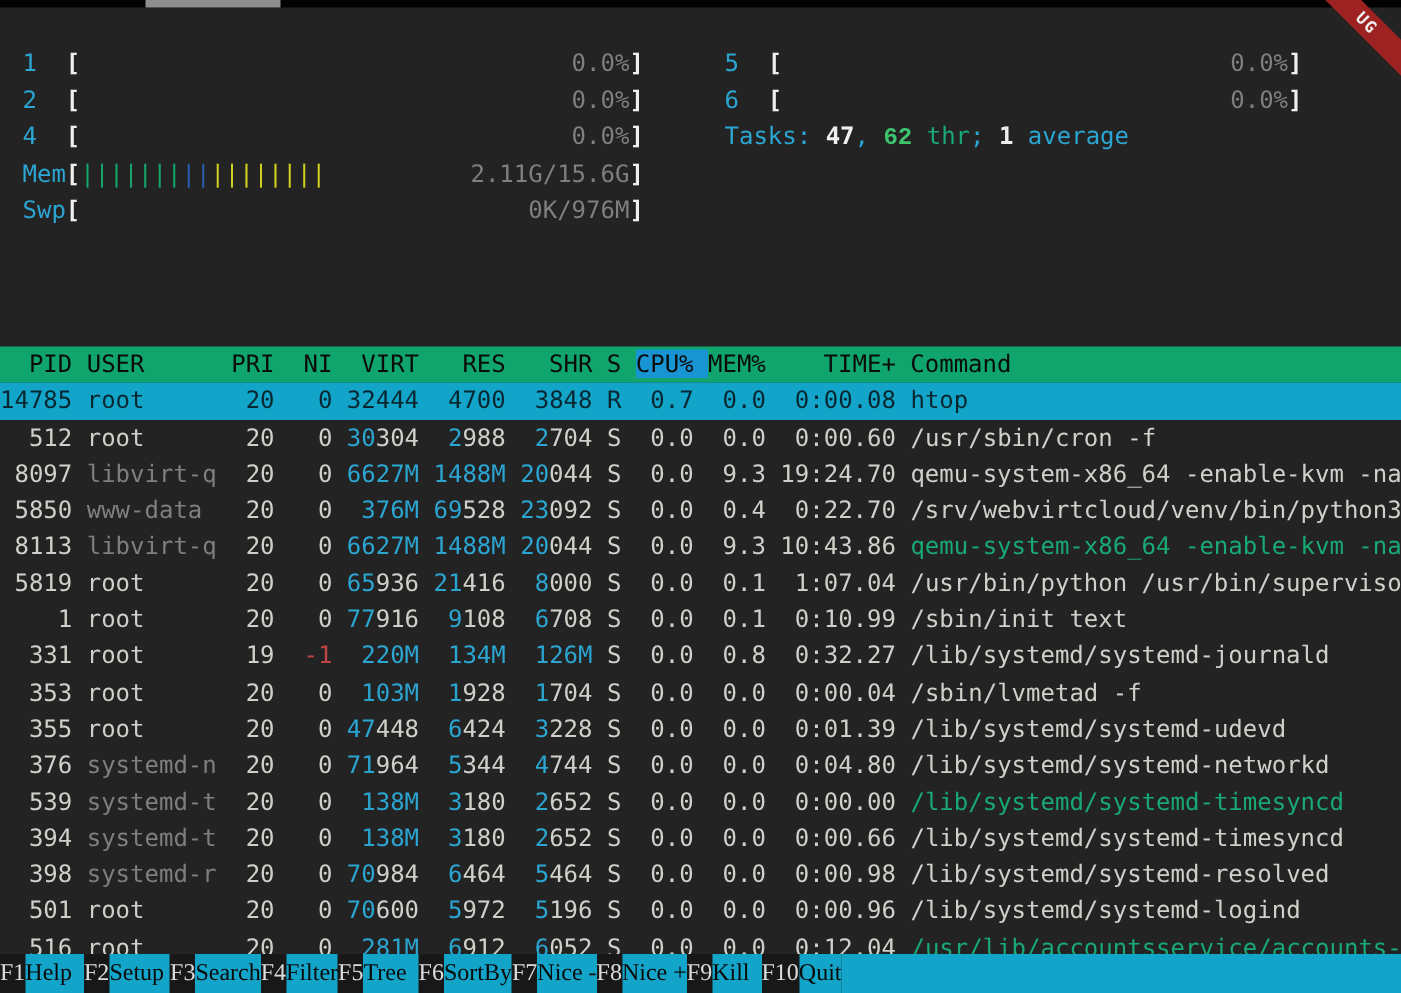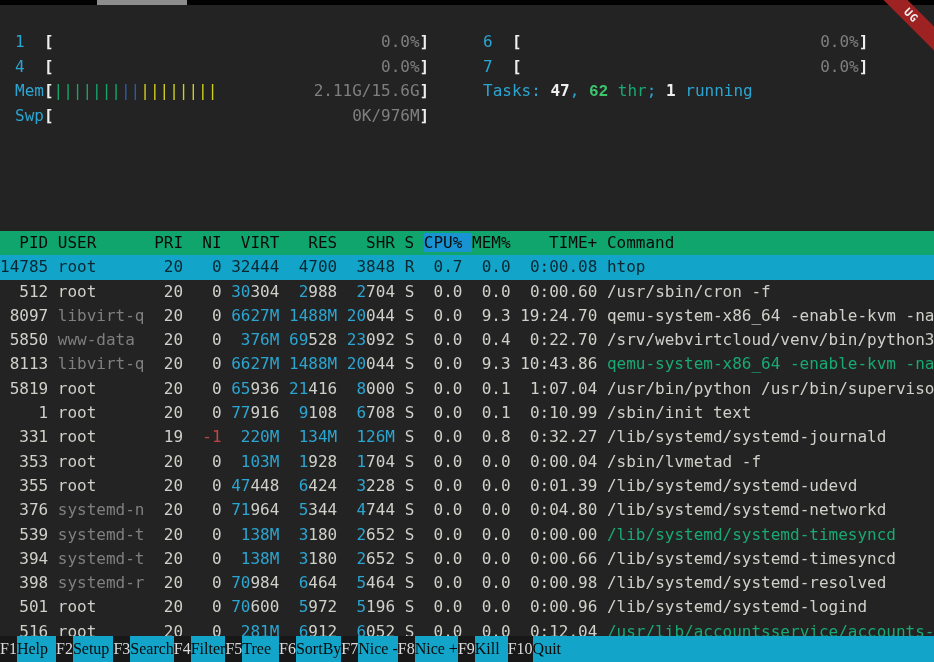--- a/index.html
+++ b/index.html
@@ -59,28 +59,29 @@
 <body>
 
 <div class="screen">
   <div class="top-bar">
     <div class="tab-frag"></div>
   </div>
   <div class="ribbon"><span>UG</span></div>
 
   <div class="meters-left" id="meters-left">
       <div class="line"><span class="cyan">1  </span><span class="bw">[</span><span class="gray">                                  0.0%</span><span class="bw">]</span></div>
+      <div class="line"><span class="cyan">2  </span><span class="bw">[</span><span class="gray">                                  0.0%</span><span class="bw">]</span></div>
       <div class="line"><span class="cyan">4  </span><span class="bw">[</span><span class="gray">                                  0.0%</span><span class="bw">]</span></div>
       <div class="line"><span class="cyan">Mem</span><span class="bw">[</span><span class="gpipe">|||||||</span><span class="bpipe">||</span><span class="ypipe">||||||||</span><span class="gray">          2.11G/15.6G</span><span class="bw">]</span></div>
       <div class="line"><span class="cyan">Swp</span><span class="bw">[</span><span class="gray">                               0K/976M</span><span class="bw">]</span></div>
     </div>
   <div class="meters-right" id="meters-right">
+      <div class="line"><span class="cyan">5  </span><span class="bw">[</span><span class="gray">                               0.0%</span><span class="bw">]</span></div>
       <div class="line"><span class="cyan">6  </span><span class="bw">[</span><span class="gray">                               0.0%</span><span class="bw">]</span></div>
-      <div class="line"><span class="cyan">7  </span><span class="bw">[</span><span class="gray">                               0.0%</span><span class="bw">]</span></div>
-      <div class="line"><span class="cyan">Tasks: </span><span class="bw">47</span><span class="cyan">, </span><span class="bgreen">62</span><span class="green"> thr</span><span class="cyan">; </span><span class="bw">1</span><span class="cyan"> running</span></div>
+      <div class="line"><span class="cyan">Tasks: </span><span class="bw">47</span><span class="cyan">, </span><span class="bgreen">62</span><span class="green"> thr</span><span class="cyan">; </span><span class="bw">1</span><span class="cyan"> average</span></div>
     </div>
 
   <div class="table">
     <div class="line thead" id="thead"><span>  PID USER      PRI  NI  VIRT   RES   SHR S </span><span class="sortcell">CPU% </span><span>MEM%    TIME+ Command</span></div>
     <div id="rows">
         <div class="line row selected"><span class="w">14785 </span><span class="w">root      </span><span class="w"> 20 </span><span class="w">  0 </span><span class="cyan">32</span><span class="w">444</span><span class="w"> </span><span class="w"> </span><span class="cyan">4</span><span class="w">700</span><span class="w"> </span><span class="w"> </span><span class="cyan">3</span><span class="w">848</span><span class="w"> </span><span class="w">R </span><span class="w"> 0.7 </span><span class="w"> 0.0 </span><span class="w"> 0:00.08 </span><span class="w">htop</span></div>
         <div class="line row"><span class="w">  512 </span><span class="w">root      </span><span class="w"> 20 </span><span class="w">  0 </span><span class="cyan">30</span><span class="w">304</span><span class="w"> </span><span class="w"> </span><span class="cyan">2</span><span class="w">988</span><span class="w"> </span><span class="w"> </span><span class="cyan">2</span><span class="w">704</span><span class="w"> </span><span class="w">S </span><span class="w"> 0.0 </span><span class="w"> 0.0 </span><span class="w"> 0:00.60 </span><span class="w">/usr/sbin/cron -f</span></div>
         <div class="line row"><span class="w"> 8097 </span><span class="gray">libvirt-q </span><span class="w"> 20 </span><span class="w">  0 </span><span class="cyan">6627M</span><span class="w"> </span><span class="cyan">1488M</span><span class="w"> </span><span class="cyan">20</span><span class="w">044</span><span class="w"> </span><span class="w">S </span><span class="w"> 0.0 </span><span class="w"> 9.3 </span><span class="w">19:24.70 </span><span class="w">qemu-system-x86_64 -enable-kvm -na</span></div>
         <div class="line row"><span class="w"> 5850 </span><span class="gray">www-data  </span><span class="w"> 20 </span><span class="w">  0 </span><span class="w"> </span><span class="cyan">376M</span><span class="w"> </span><span class="cyan">69</span><span class="w">528</span><span class="w"> </span><span class="cyan">23</span><span class="w">092</span><span class="w"> </span><span class="w">S </span><span class="w"> 0.0 </span><span class="w"> 0.4 </span><span class="w"> 0:22.70 </span><span class="w">/srv/webvirtcloud/venv/bin/python3</span></div>
         <div class="line row"><span class="w"> 8113 </span><span class="gray">libvirt-q </span><span class="w"> 20 </span><span class="w">  0 </span><span class="cyan">6627M</span><span class="w"> </span><span class="cyan">1488M</span><span class="w"> </span><span class="cyan">20</span><span class="w">044</span><span class="w"> </span><span class="w">S </span><span class="w"> 0.0 </span><span class="w"> 9.3 </span><span class="w">10:43.86 </span><span class="green">qemu-system-x86_64 -enable-kvm -na</span></div>

